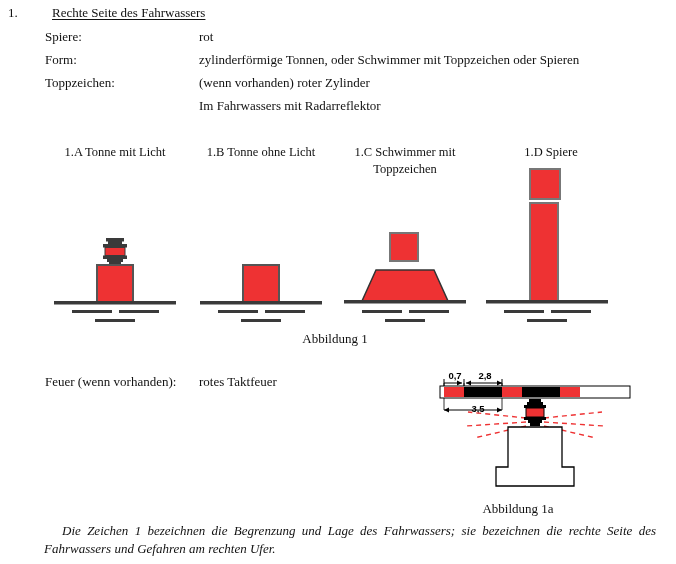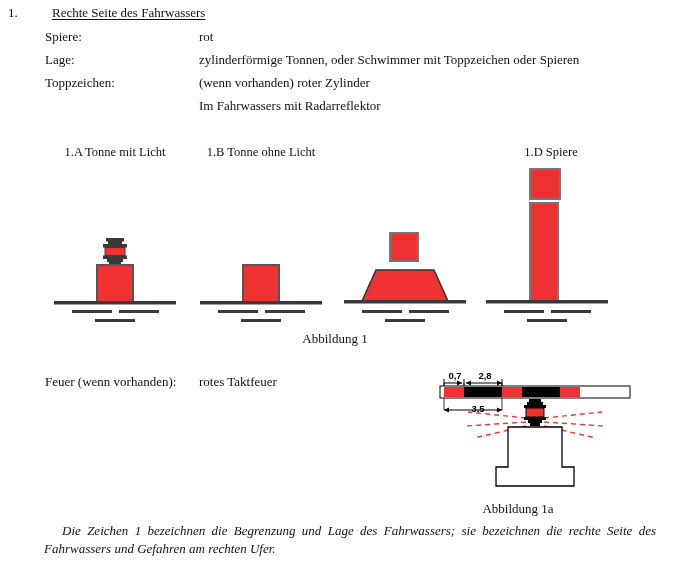--- a/index.html
+++ b/index.html
@@ -125,31 +125,32 @@
 <body>
 
 <div class="page">
 
   <div class="section-number">1.</div>
   <div class="section-title">Rechte Seite des Fahrwassers</div>
 
   <div class="prop-label row1">Spiere:</div>
   <div class="prop-value row1">rot</div>
 
-  <div class="prop-label row2">Lage:</div>
+  <div class="prop-label row2">Form:</div>
   <div class="prop-value row2">zylinderförmige Tonnen, oder Schwimmer mit Toppzeichen oder Spieren</div>
 
   <div class="prop-label row3">Toppzeichen:</div>
   <div class="prop-value row3">(wenn vorhanden) roter Zylinder</div>
 
   <div class="prop-label row4"></div>
   <div class="prop-value row4">Im Fahrwassers mit Radarreflektor</div>
 
   <div class="col-caption col-a">1.A Tonne mit Licht</div>
   <div class="col-caption col-b">1.B Tonne ohne Licht</div>
+  <div class="col-caption col-c">1.C Schwimmer mit Toppzeichen</div>
   <div class="col-caption col-d">1.D Spiere</div>
 
   <div class="fig fig-a">
     <svg width="150" height="150" viewBox="0 0 150 150">
 
       <g>
         <rect x="66" y="68" width="18" height="3.5" fill="#3a3a3a"></rect>
         <rect x="68" y="71" width="14" height="3" fill="#3a3a3a"></rect>
         <rect x="63" y="74" width="24" height="3.5" fill="#3a3a3a"></rect>
         <rect x="65" y="77.5" width="20" height="8" fill="#ee3233" stroke="#3a3a3a" stroke-width="1"></rect>

